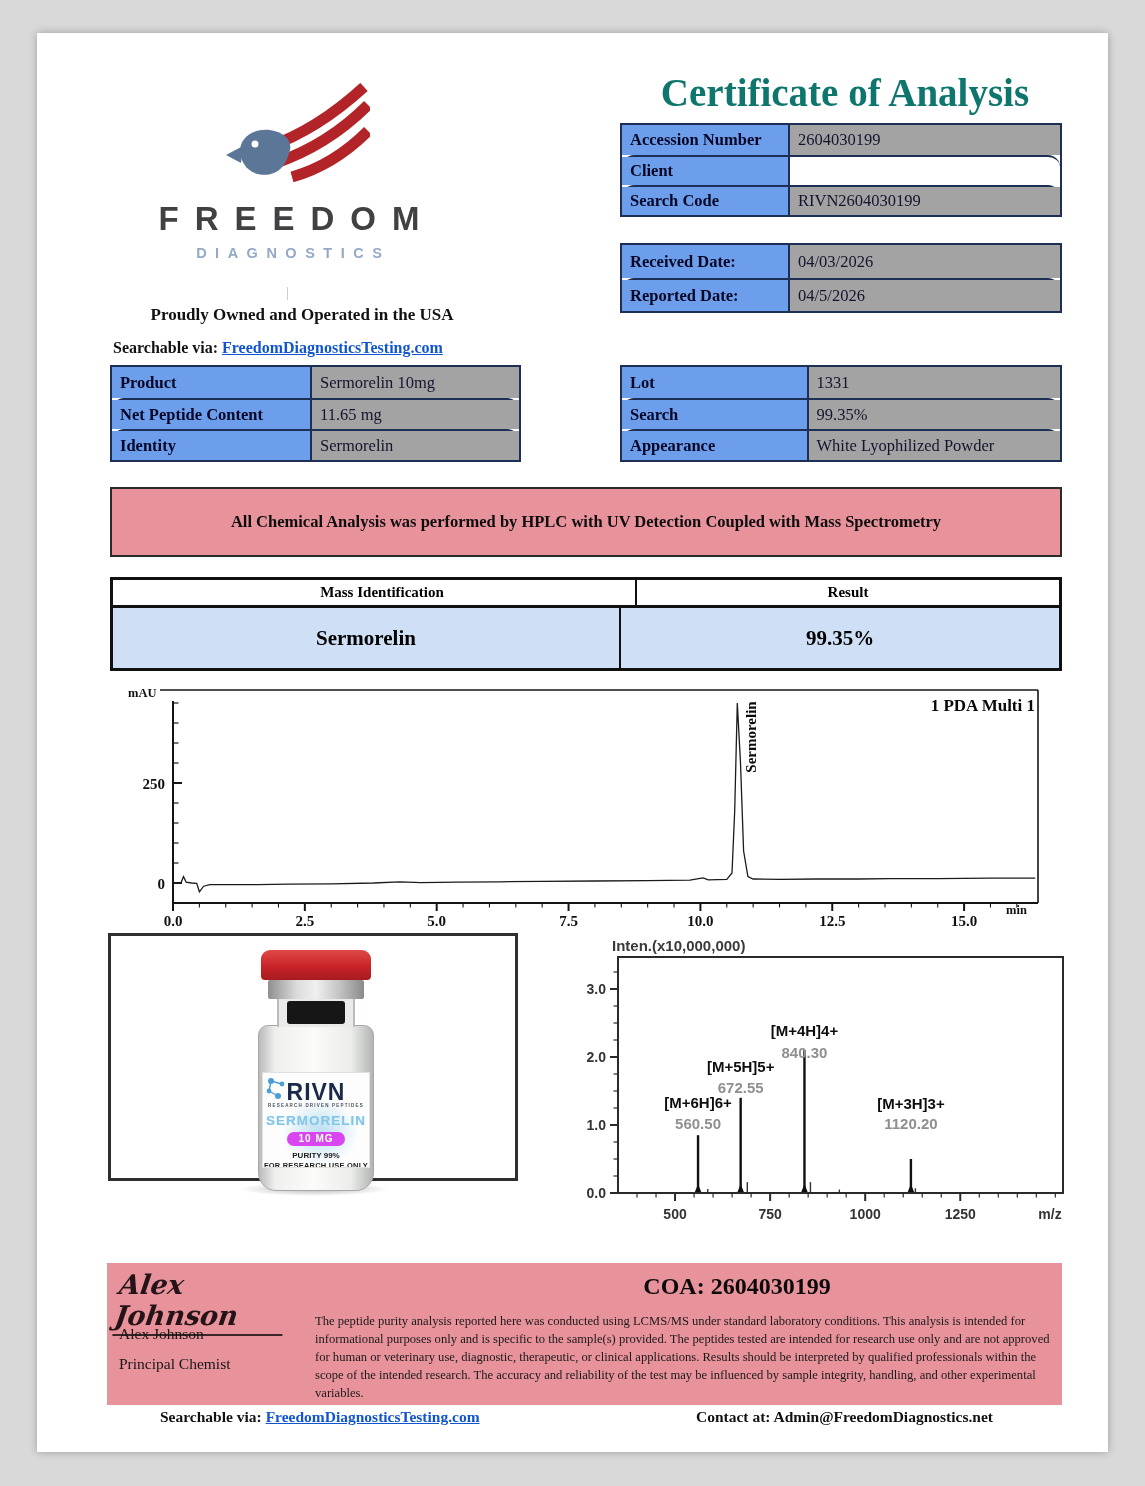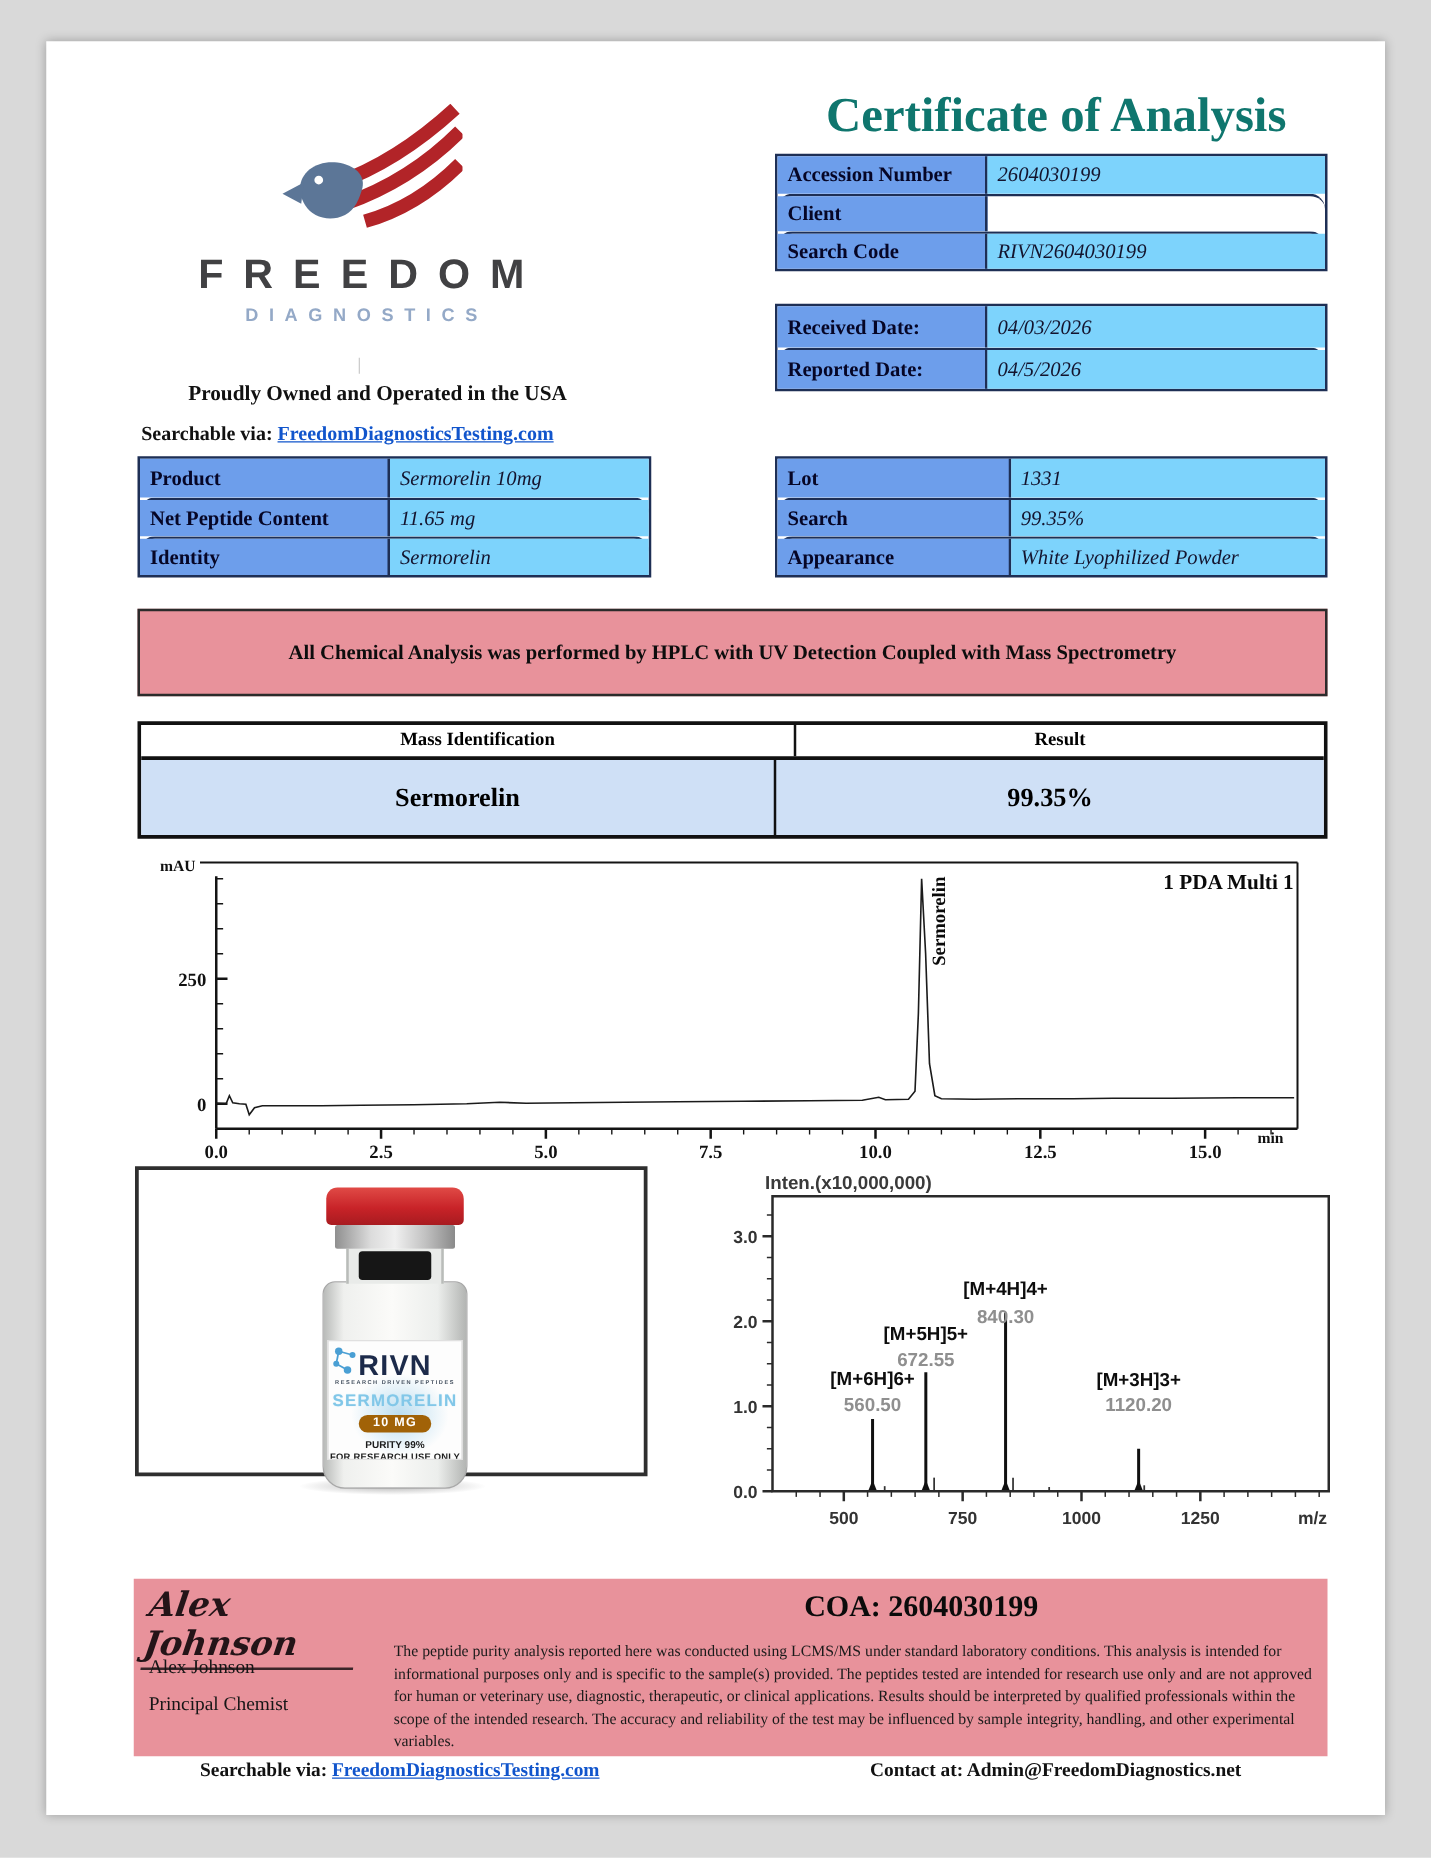--- a/index.html
+++ b/index.html
@@ -20,21 +20,21 @@
   .search-line { left:76px; top:306px; font-weight:bold; font-size:16px; color:#111; }
   .link { color:#1155cc; text-decoration:underline; font-weight:bold; }
 
   
   .doc-title { left:583px; top:37px; width:450px; text-align:center; font-weight:bold; font-size:39px; color:#0f766e; }
   .itable { border:2px solid #1e2f55; }
   .itable .row { display:flex; border-top:2px solid #1e2f55;border-radius:12px; }
   .itable .row:first-child { border-top:none; }
   .itable .lc { background:#6d9eeb; font-weight:bold; border-right:2px solid #1e2f55;
                 display:flex; align-items:center; padding-left:8px; color:#060626; }
-  .itable .vc { background:#7dd3fc; display:flex; align-items:center; padding-left:8px; color:#14142e;font-style:italic; }
+  .itable .vc { background:#a3a3a3; display:flex; align-items:center; padding-left:8px; color:#14142e; }
   .itable .row > div { font-size:16.5px; }
   .t-acc   { left:583px; top:90px;  width:442px; } .t-acc .row { height:30px; } .t-acc .lc { width:168px; } .t-acc .vc { width:270px; }
   .t-date  { left:583px; top:210px; width:442px; } .t-date .row { height:33px; } .t-date .lc { width:168px; } .t-date .vc { width:270px; }
   .t-prod  { left:73px;  top:332px; width:411px; } .t-prod .row { height:31px; } .t-prod .lc { width:200px; } .t-prod .vc { width:207px; }
   .t-lot   { left:583px; top:332px; width:442px; } .t-lot .row { height:31px; } .t-lot .lc { width:200px; } .t-lot .vc { width:270px; }
 
   
   .banner { left:73px; top:454px; width:952px; height:70px; background:#e8929b; border:2px solid #2b2b2b;
             display:flex; align-items:center; justify-content:center; font-weight:bold; font-size:16.5px; color:#0d0d0d; }
 
@@ -76,21 +76,21 @@
   .vial-label { left:151px; top:136px; width:108px; height:96px; background:#fdfdfd; border:1px solid #e0e0e0;
      overflow:hidden; text-align:center; font-family:"Liberation Sans",sans-serif; }
   .vial-water { position:absolute; left:18px; top:26px; width:78px; height:66px; border-radius:50%;
      background:radial-gradient(closest-side,rgba(120,190,228,.5),rgba(255,255,255,0)); }
   .vial-brandrow { position:relative; margin-top:6px; height:24px; }
   .vial-brand { font-weight:800; font-size:23px; color:#1c2a4a; letter-spacing:1px; }
   .vial-brand-sub { position:relative; font-size:4.5px; font-weight:bold; letter-spacing:1.2px; color:#44505f; }
   .vial-prod { position:relative; margin-top:5px; font-weight:800; font-size:13.5px; letter-spacing:1px; color:#82c7e8;
      text-shadow:0 0 1px #bfe4f4; }
   .vial-dose { position:relative; margin:4px auto 0; width:58px; height:14px; line-height:14px; border-radius:8px;
-     background:#a16207; color:#fff; font-weight:800; font-size:10px; letter-spacing:1px; }
+     background:#d946ef; color:#fff; font-weight:800; font-size:10px; letter-spacing:1px; }
   .vial-purity { position:relative; margin-top:5px; font-weight:800; font-size:8px; color:#1c1c1c; }
   .vial-use { position:relative; margin-top:1px; font-weight:800; font-size:7.5px; color:#1c1c1c; letter-spacing:.2px; }
   .mol-icon { position:absolute; left:2px; top:-3px; }
 
   
   .foot { left:70px; top:1230px; width:955px; height:142px; background:#e8929b; }
   .sig { position:absolute; left:10px; top:6px; width:170px; font-family:"DejaVu Serif",serif; font-style:italic;
      font-weight:600; font-size:27px; color:#241418; transform:skewX(-8deg); border-bottom:2px solid #3a2529;
      padding-bottom:3px; }
   .signer { position:absolute; left:12px; top:62px; font-size:15.5px; color:#161616; }

